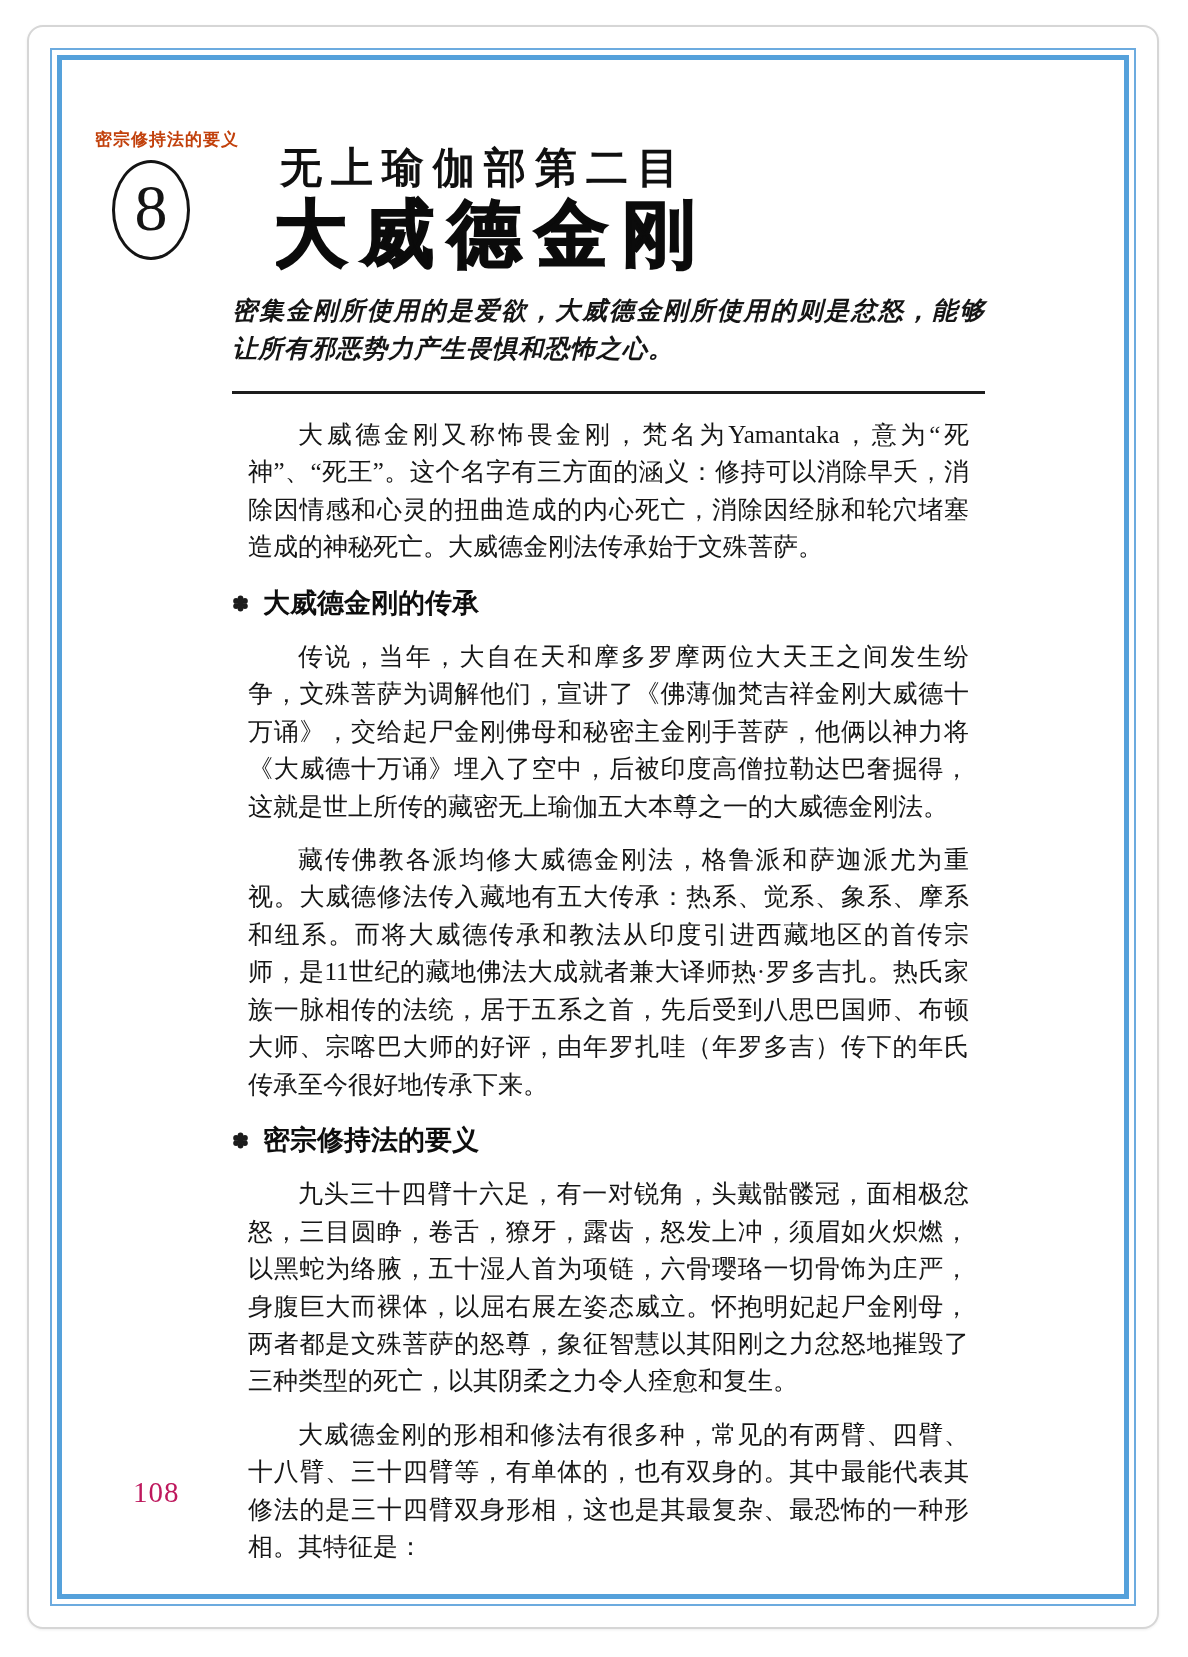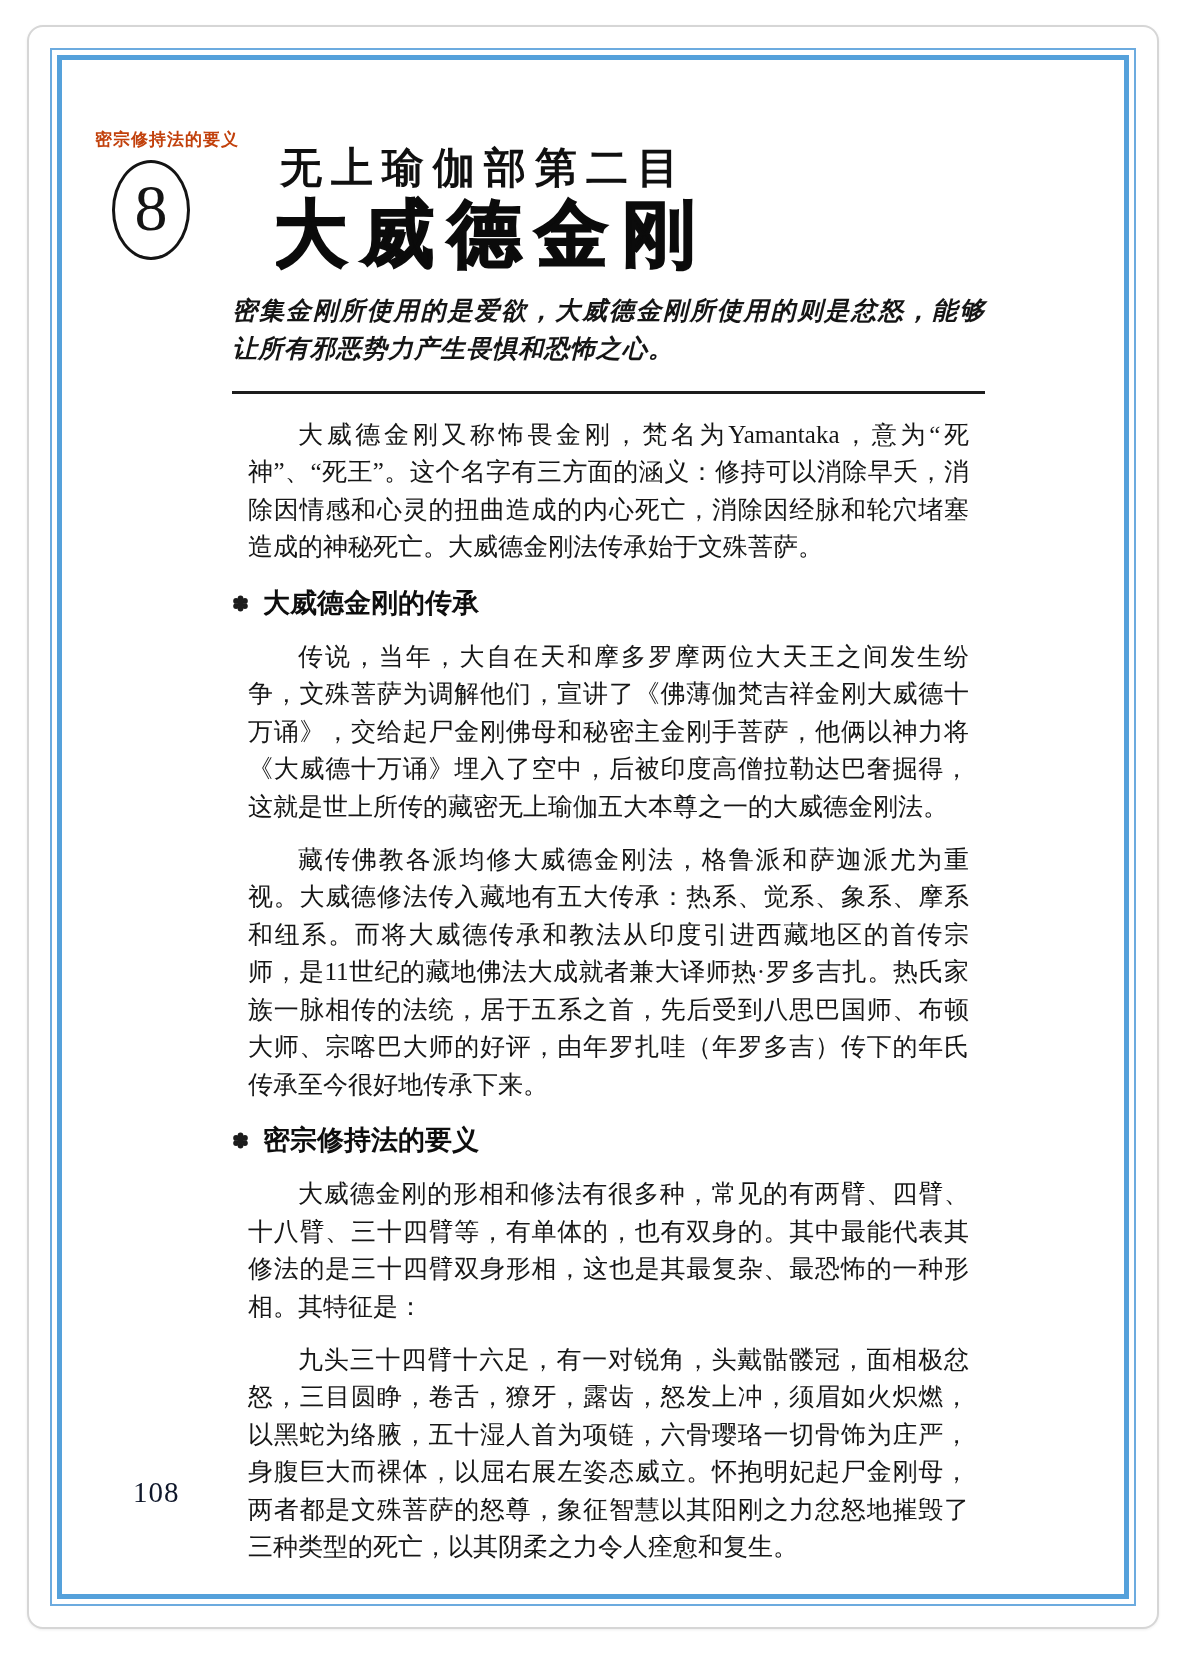--- a/index.html
+++ b/index.html
@@ -130,21 +130,21 @@
   }
   .flower-bullet {
     width: 17px; height: 17px;
     flex: 0 0 auto;
     display: inline-block;
   }
   .page-number {
     position: absolute;
     left: 133px; top: 1476px;
     font-size: 29px;
-    color: #0f172a;
+    color: #be185d;
     letter-spacing: 1px;
   }
 </style>
 </head>
 <body>
 
 <div class="sheet">
   <div class="frame-thin">
     <div class="frame-thick"></div>
   </div>
@@ -197,21 +197,21 @@
           <circle cx="15.2" cy="13" r="3.4"></circle>
           <circle cx="10" cy="16" r="3.4"></circle>
           <circle cx="4.8" cy="13" r="3.4"></circle>
           <circle cx="4.8" cy="7" r="3.4"></circle>
           <circle cx="10" cy="10" r="3.8"></circle>
         </g>
       </svg>
       <span>密宗修持法的要义</span>
     </div>
 
+    <p>九头三十四臂十六足，有一对锐角，头戴骷髅冠，面相极忿怒，三目圆睁，卷舌，獠牙，露齿，怒发上冲，须眉如火炽燃，以黑蛇为络腋，五十湿人首为项链，六骨璎珞一切骨饰为庄严，身腹巨大而裸体，以屈右展左姿态威立。怀抱明妃起尸金刚母，两者都是文殊菩萨的怒尊，象征智慧以其阳刚之力忿怒地摧毁了三种类型的死亡，以其阴柔之力令人痊愈和复生。</p>
+
     <p>大威德金刚的形相和修法有很多种，常见的有两臂、四臂、十八臂、三十四臂等，有单体的，也有双身的。其中最能代表其修法的是三十四臂双身形相，这也是其最复杂、最恐怖的一种形相。其特征是：</p>
 
-    <p>九头三十四臂十六足，有一对锐角，头戴骷髅冠，面相极忿怒，三目圆睁，卷舌，獠牙，露齿，怒发上冲，须眉如火炽燃，以黑蛇为络腋，五十湿人首为项链，六骨璎珞一切骨饰为庄严，身腹巨大而裸体，以屈右展左姿态威立。怀抱明妃起尸金刚母，两者都是文殊菩萨的怒尊，象征智慧以其阳刚之力忿怒地摧毁了三种类型的死亡，以其阴柔之力令人痊愈和复生。</p>
-
   </div>
 
   <div class="page-number">108</div>
 
 </div>
 
 </body></html>

